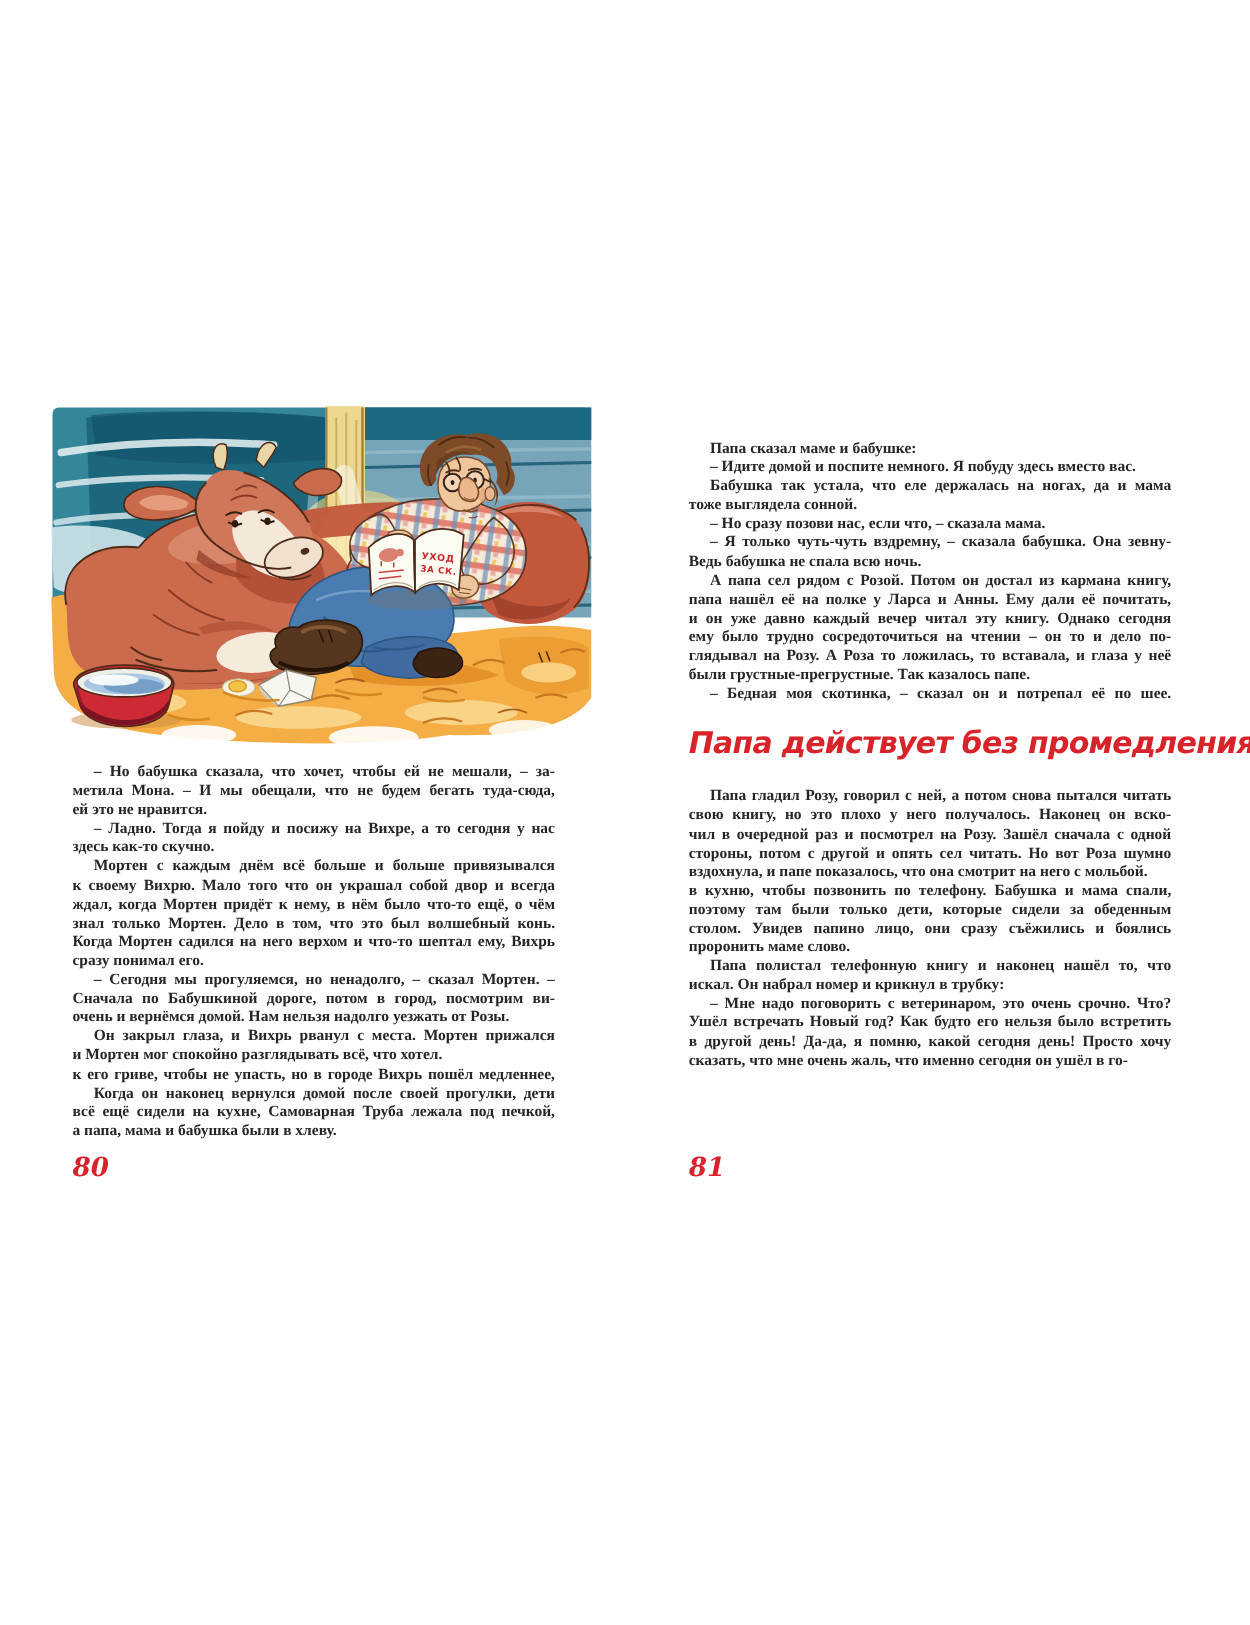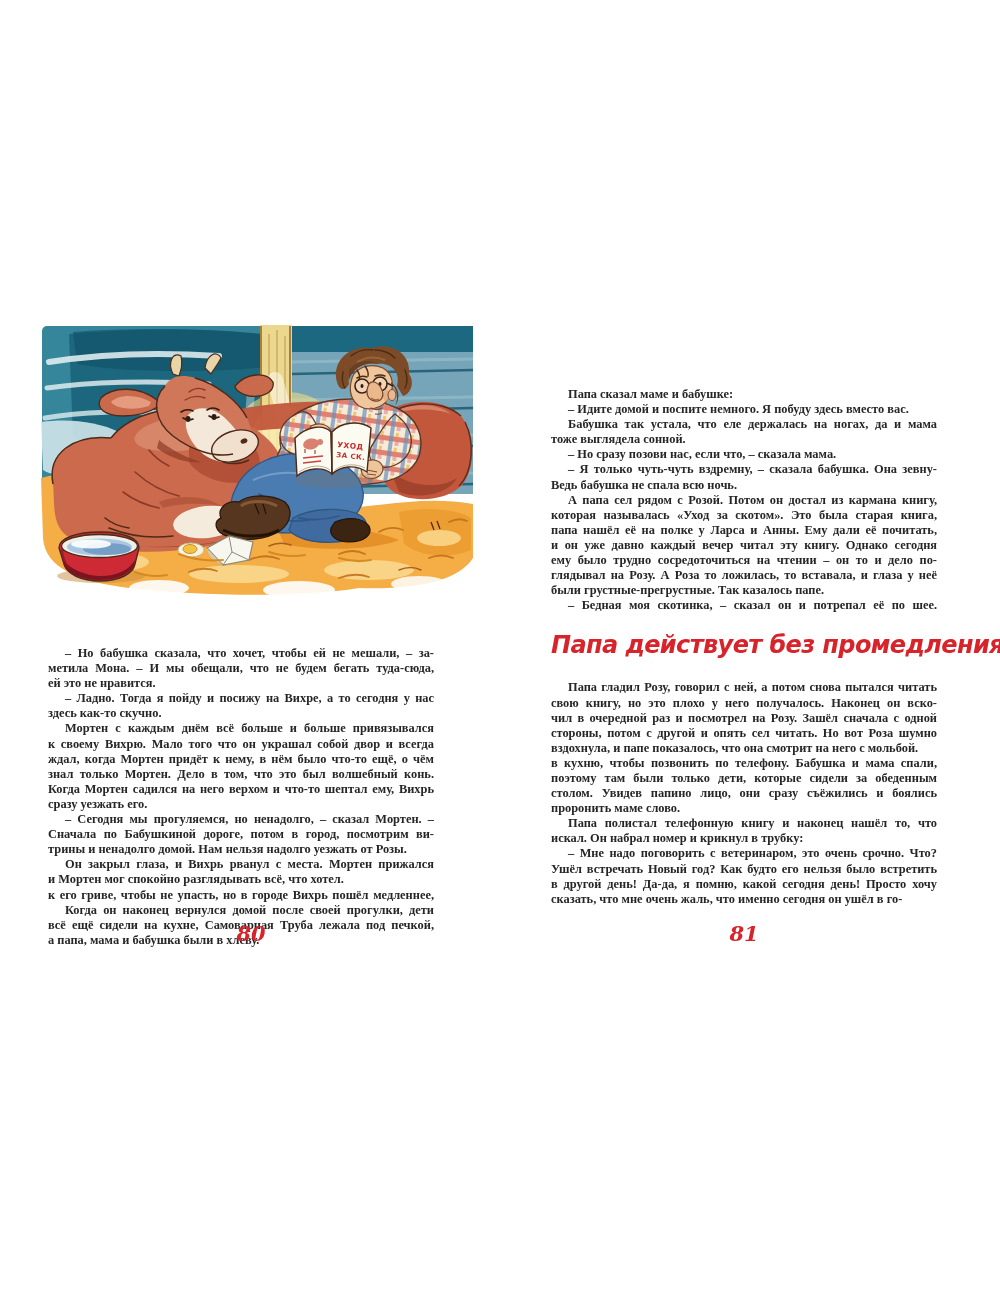--- a/index.html
+++ b/index.html
@@ -1,32 +1,32 @@
 <!DOCTYPE html>
 <html style="--accent: #d8232a; --text: #262626;"><head>
 <meta charset="utf-8">
 <style>
   html,body{margin:0;padding:0}
   body{
     width:1000px;height:1300px;position:relative;background:#ffffff;overflow:hidden;
     font-family:"Liberation Serif",serif;
   }
   .column{position:absolute;width:386px;color:var(--text,#262626);font-size:12.4px;
-    font-weight:700;line-height:15.1px;margin-top:36px;}
-  .col-left{left:48px;top:610px}
+    font-weight:700;line-height:15.1px;}
+  .col-left{left:58px;top:610px}
   .col-right{left:551px;top:351px}
   .line{height:15.1px;text-align:justify;text-align-last:justify;overflow:hidden}
   .line.first{text-indent:17px}
   .line.plast{text-align-last:left}
   .chapter{
     margin:9px 0 12px;height:46px;line-height:46px;white-space:nowrap;
     font-family:"DejaVu Sans",sans-serif;font-style:italic;font-weight:700;
     font-size:24px;letter-spacing:-0.6px;color:var(--accent,#d8232a);
   }
-  .pagenum{position:absolute;top:921px;width:386px;text-align:center;
+  .pagenum{position:absolute;top:921px;width:386px;text-align:left;
     font-family:"DejaVu Serif",serif;font-style:italic;font-weight:700;
     font-size:21px;color:var(--accent,#d8232a)}
   .pn-left{left:58px}
   .pn-right{left:551px}
   .illustration{position:absolute;left:39px;top:322px;width:436px;height:278px}
 </style>
 </head>
 <body>
 
 <div>
@@ -297,44 +297,43 @@
       <div class="line first">– Но бабушка сказала, что хочет, чтобы ей не мешали, – за-</div>
       <div class="line">метила Мона. – И мы обещали, что не будем бегать туда-сюда,</div>
       <div class="line plast">ей это не нравится.</div>
       <div class="line first">– Ладно. Тогда я пойду и посижу на Вихре, а то сегодня у нас</div>
       <div class="line plast">здесь как-то скучно.</div>
       <div class="line first">Мортен с каждым днём всё больше и больше привязывался</div>
       <div class="line">к своему Вихрю. Мало того что он украшал собой двор и всегда</div>
       <div class="line">ждал, когда Мортен придёт к нему, в нём было что-то ещё, о чём</div>
       <div class="line">знал только Мортен. Дело в том, что это был волшебный конь.</div>
       <div class="line">Когда Мортен садился на него верхом и что-то шептал ему, Вихрь</div>
-      <div class="line plast">сразу уезжать его.</div>
+      <div class="line plast">сразу понимал его.</div>
       <div class="line first">– Сегодня мы прогуляемся, но ненадолго, – сказал Мортен. –</div>
       <div class="line">Сначала по Бабушкиной дороге, потом в город, посмотрим ви-</div>
-      <div class="line plast">трины и ненадолго домой. Нам нельзя надолго уезжать от Розы.</div>
+      <div class="line plast">очень и вернёмся домой. Нам нельзя надолго уезжать от Розы.</div>
       <div class="line first">Он закрыл глаза, и Вихрь рванул с места. Мортен прижался</div>
       <div class="line plast">и Мортен мог спокойно разглядывать всё, что хотел.</div>
       <div class="line">к его гриве, чтобы не упасть, но в городе Вихрь пошёл медленнее,</div>
       <div class="line first">Когда он наконец вернулся домой после своей прогулки, дети</div>
       <div class="line">всё ещё сидели на кухне, Самоварная Труба лежала под печкой,</div>
       <div class="line plast">а папа, мама и бабушка были в хлеву.</div>
     </div>
   <div class="pagenum pn-left">80</div>
 
   <div class="column col-right">
     <div>
         <div class="line first plast">Папа сказал маме и бабушке:</div>
         <div class="line first plast">– Идите домой и поспите немного. Я побуду здесь вместо вас.</div>
         <div class="line first">Бабушка так устала, что еле держалась на ногах, да и мама</div>
         <div class="line plast">тоже выглядела сонной.</div>
         <div class="line first plast">– Но сразу позови нас, если что, – сказала мама.</div>
         <div class="line first">– Я только чуть-чуть вздремну, – сказала бабушка. Она зевну-</div>
         <div class="line plast">Ведь бабушка не спала всю ночь.</div>
         <div class="line first">А папа сел рядом с Розой. Потом он достал из кармана книгу,</div>
-        <div class="line">которая называлась «Уход за скотом». Это была старая книга,</div>
         <div class="line">папа нашёл её на полке у Ларса и Анны. Ему дали её почитать,</div>
         <div class="line">и он уже давно каждый вечер читал эту книгу. Однако сегодня</div>
         <div class="line">ему было трудно сосредоточиться на чтении – он то и дело по-</div>
         <div class="line">глядывал на Розу. А Роза то ложилась, то вставала, и глаза у неё</div>
         <div class="line plast">были грустные-прегрустные. Так казалось папе.</div>
         <div class="line first">– Бедная моя скотинка, – сказал он и потрепал её по шее.</div>
       </div>
     <h2 class="chapter">Папа действует без промедления</h2>
     <div>
         <div class="line first">Папа гладил Розу, говорил с ней, а потом снова пытался читать</div>

